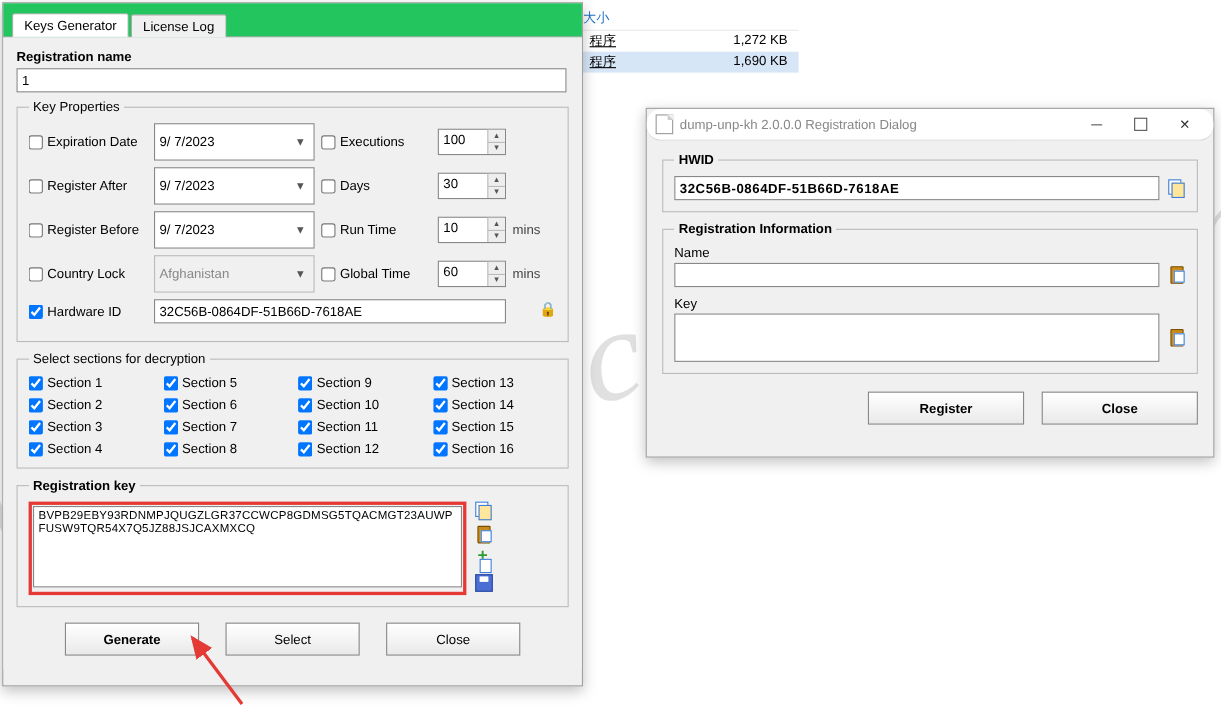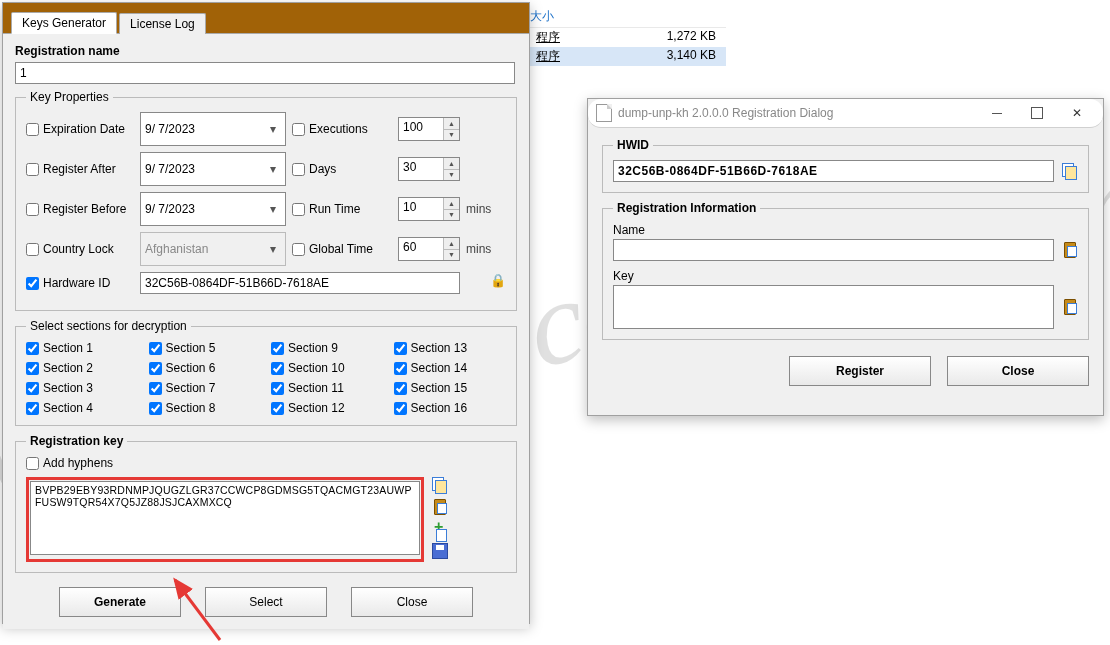--- a/index.html
+++ b/index.html
@@ -90,21 +90,21 @@
   }
 
   
   #keygen { top: 2px; left: 2px; width: 526px; height: 620px; }
 
   .tabstrip {
     display: flex;
     align-items: flex-end;
     height: 24px;
     padding: 6px 8px 0 8px;
-    background: #a16207;
+    background: #22c55e;
     border-bottom: 1px solid #aaa;
     gap: 2px;
   }
   .tab {
     border: 1px solid #aaa;
     border-bottom: none;
     background: #f0f0f0;
     padding: 3px 10px;
     font-size: 12px;
     border-radius: 2px 2px 0 0;
@@ -306,21 +306,21 @@
 <div class="bg-table">
   <div class="hdr">
     <div class="c2 link">大小</div>
   </div>
   <div class="row">
     <div class="c1">程序</div>
     <div class="c2">1,272 KB</div>
   </div>
   <div class="row sel">
     <div class="c1">程序</div>
-    <div class="c2">3,140 KB</div>
+    <div class="c2">1,690 KB</div>
   </div>
 </div>
 
 <div id="keygen" class="window">
 
   <div class="tabstrip">
     <div class="tab active">Keys Generator</div>
     <div class="tab">License Log</div>
   </div>
 
@@ -502,26 +502,20 @@
           </div>
           <div class="sec-cell">
             <input type="checkbox" checked="" style="">
             <label class="lbl">Section 16</label>
           </div>
         </div>
     </fieldset>
 
     <fieldset class="regkey-area">
       <legend class="bold">Registration key</legend>
-      <div style="margin-bottom:4px;">
-        <span class="cb">
-            <input type="checkbox" style="">
-            <label class="lbl">Add hyphens</label>
-          </span>
-      </div>
       <div style="display:flex; align-items:flex-start;">
         <span class="red-box">
           <textarea style="">BVPB29EBY93RDNMPJQUGZLGR37CCWCP8GDMSG5TQACMGT23AUWPFUSW9TQR54X7Q5JZ88JSJCAXMXCQ</textarea>
         </span>
         <span class="icon-col">
           <span class="small-ico ico-copy"></span>
           <span class="small-ico ico-paste"></span>
           <span class="small-ico ico-add"></span>
           <span class="small-ico ico-save"></span>
         </span>

